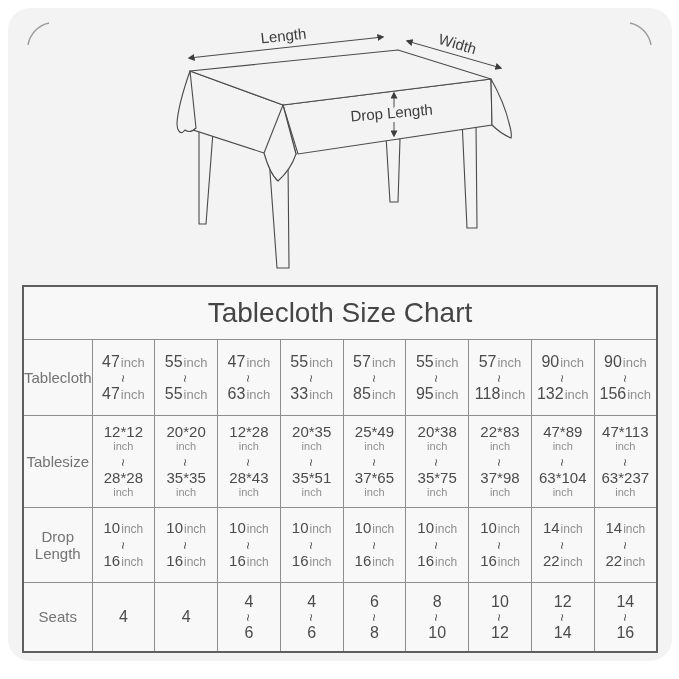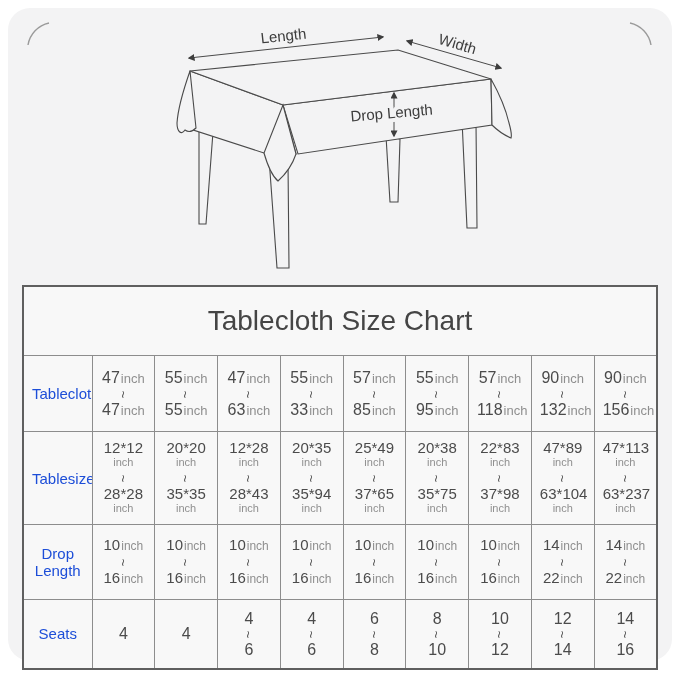--- a/index.html
+++ b/index.html
@@ -13,23 +13,23 @@
   .diagram .arrow{stroke:var(--line,#4a4a4a);stroke-width:1;fill:none;}
   .diagram text{font-family:"Liberation Sans", sans-serif;font-size:15px;fill:#3d3d3d;}
   .diagram .halo{paint-order:stroke;stroke:var(--card-bg,#f3f3f4);stroke-width:8;}
   .diagram .arc{stroke:var(--arc,#9a9a9a);stroke-width:1.4;fill:none;}
 
   table.size-table{position:absolute;left:22px;top:285px;width:636px;
         border-collapse:collapse;table-layout:fixed;
         background:var(--cell-bg,#f8f8f8);
         border:2px solid var(--border-outer,#5f5f5f);}
   table.size-table td{border:1px solid var(--border,#8d8d8d);text-align:center;
-        vertical-align:middle;padding:8px;overflow:hidden;}
+        vertical-align:middle;padding:0;overflow:hidden;}
   .title-cell{height:52px;font-size:28px;color:var(--ink,#454545);}
-  td.hdr{font-size:15px;color:#1d4ed8;padding:0 3px;}
+  td.hdr{font-size:15px;color:#737373;padding:0 3px;}
   .r0{height:76px;} .r1{height:92px;} .r2{height:75px;} .r3{height:69px;}
   .ln{line-height:19px;white-space:nowrap;}
   .ln-sep{line-height:11px;}
   .num{color:#4b4b4b;}
   .r0 .num{font-size:16px;} .r0 .u{font-size:13px;}
   .r1 .ln{line-height:15px;}
   .r1 .num{font-size:15px;margin-top:20px;}
   .r2 .num{font-size:15px;} .r2 .u{font-size:12px;}
   .r3 .num{font-size:16px;}
   .u{color:var(--muted,#8f8f8f);margin-left:1px;}
@@ -165,21 +165,21 @@
             <div class="ln"><span class="num">12*28</span></div>
             <div class="ln u2">inch</div>
             <div class="ln ln-sep"><span class="tld">~</span></div>
             <div class="ln"><span class="num">28*43</span></div>
             <div class="ln u2">inch</div>
           </td>
           <td>
             <div class="ln"><span class="num">20*35</span></div>
             <div class="ln u2">inch</div>
             <div class="ln ln-sep"><span class="tld">~</span></div>
-            <div class="ln"><span class="num">35*94</span></div>
+            <div class="ln"><span class="num">35*51</span></div>
             <div class="ln u2">inch</div>
           </td>
           <td>
             <div class="ln"><span class="num">25*49</span></div>
             <div class="ln u2">inch</div>
             <div class="ln ln-sep"><span class="tld">~</span></div>
             <div class="ln"><span class="num">37*65</span></div>
             <div class="ln u2">inch</div>
           </td>
           <td>

